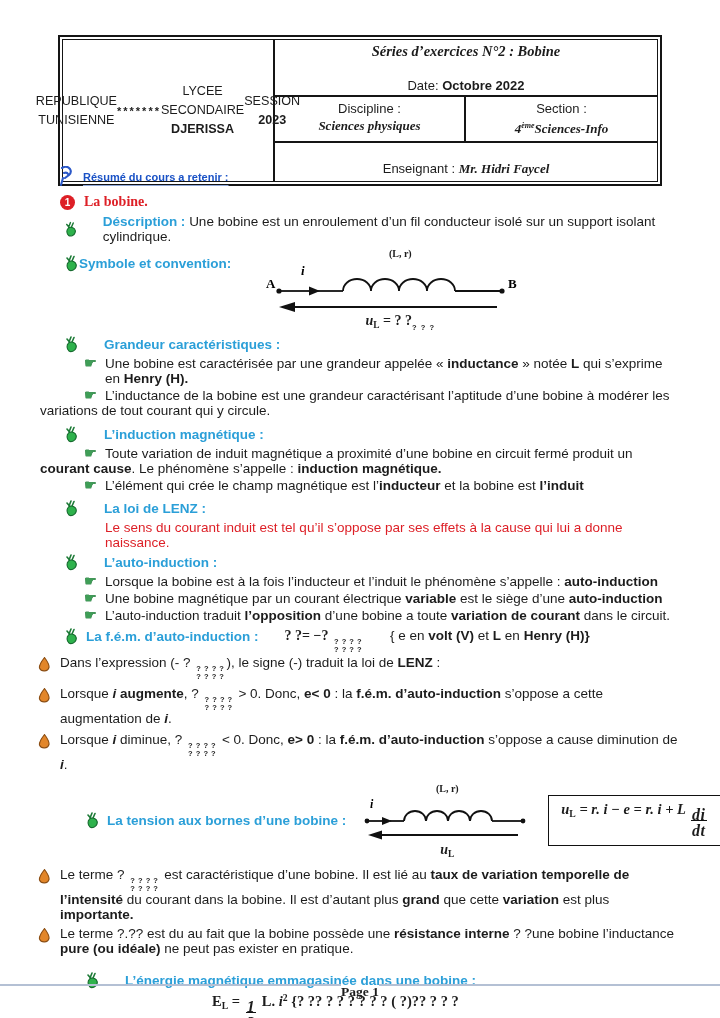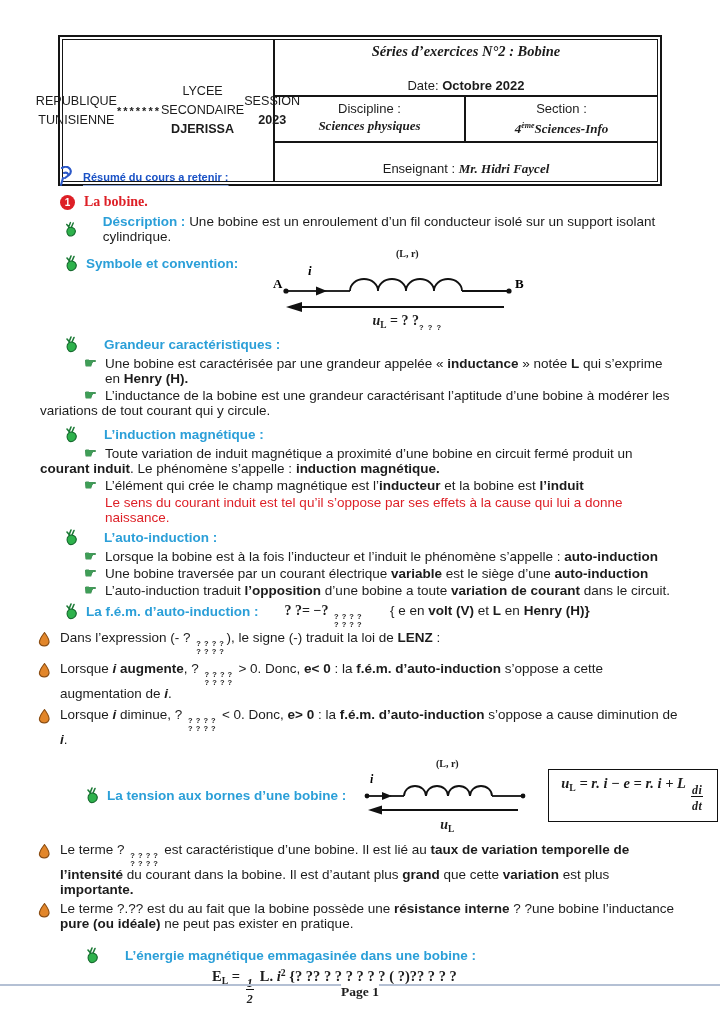--- a/index.html
+++ b/index.html
@@ -49,25 +49,25 @@
   .r.bi{font-weight:bold}
   .r.hb{color:var(--blue);font-weight:bold}
   .r.red{color:var(--red)}
   .r.mb{font-family:"Liberation Serif",serif;font-weight:bold}
   .r.mbi{font-family:"Liberation Serif",serif;font-weight:bold;font-style:italic}
   .r.msub{font-family:"Liberation Serif",serif;font-weight:bold;font-size:67%;vertical-align:-3px}
   .r.msup{font-family:"Liberation Serif",serif;font-weight:bold;font-size:67%;vertical-align:5px}
   .r.gsub{font-size:7.5px;font-weight:bold;vertical-align:-5px;letter-spacing:1px}
   .frac{display:inline-flex;flex-direction:column;align-items:center;vertical-align:-4px;
         font-size:7.5px;line-height:7.5px;font-weight:bold;margin:0 2px;letter-spacing:0.5px}
-  .frac.bar{font-size:12px;line-height:11px;font-family:"Liberation Serif",serif;font-style:italic;vertical-align:-6px}
+  .frac.bar{font-size:16px;line-height:11px;font-family:"Liberation Serif",serif;font-style:italic;vertical-align:-6px}
   .frac.bar .fb{border-top:1.3px solid #111;padding:4px 1px}
   
   .sym-row{display:flex;margin:2px 40px 0 64px;gap:34px;align-items:flex-start}
-  .sym-head{display:flex;align-items:center;gap:7px;color:var(--blue);font-weight:bold;white-space:nowrap;margin-top:8px}
+  .sym-head{display:flex;align-items:center;color:var(--blue);font-weight:bold;white-space:nowrap;margin-top:8px}
   .diag{width:270px}
   .dlr{text-align:center;font-family:"Liberation Serif",serif;font-weight:bold;font-size:10px;line-height:14px}
   .dul{text-align:center;margin-top:-4px;font-size:14px}
   .diag2{width:176px}
   .fem-row{display:flex;align-items:flex-start;gap:26px;margin:5px 40px 2px 64px}
   .fem-head{display:flex;align-items:center;gap:7px;color:var(--blue);font-weight:bold;white-space:nowrap}
   .fem-formula{font-size:14px;margin-top:-1px}
   .tension-row{display:flex;align-items:center;gap:16px;margin:10px 30px 6px 85px}
   .ubox{border:1.5px solid #111;padding:5px 12px;font-size:14.5px;white-space:nowrap}
   .energy-row{margin:3px 40px 2px 212px;font-size:14.5px}
@@ -183,44 +183,51 @@
   <div class="head-row" style="margin-top:8px">
     <svg width="15" height="17" viewBox="0 0 15 17">
       <path d="M7 1 L5 6 M10 1.5 L8 6 M3 3 L6 6.5" stroke="#1c7a36" stroke-width="1.6" stroke-linecap="round" fill="none"></path>
       <path d="M7 6 C11 6 13 9 12 12 C11 15 7 16.5 5 15 C2.5 13 2.5 9 4.5 7.2 C5.3 6.5 6 6 7 6 Z" fill="#2eb24c" stroke="#176a2f" stroke-width="1.1"></path>
     </svg>
     <span>L’induction magnétique :</span>
   </div>
 
   <div class="hand-row wide">
     <span class="hand-ic">☛</span>
-    <span class="rich"><span class="r">Toute variation de induit magnétique a proximité d’une bobine en circuit fermé produit un </span><span class="r b">courant induit</span><span class="r">. Le phénomène s’appelle : </span><span class="r b">induction magnétique.</span></span>
+    <span class="rich"><span class="r">Toute variation de induit magnétique a proximité d’une bobine en circuit fermé produit un </span><span class="r b">courant cause</span><span class="r">. Le phénomène s’appelle : </span><span class="r b">induction magnétique.</span></span>
   </div>
   <div class="hand-row">
     <span class="hand-ic">☛</span>
     <span class="rich"><span class="r">L’élément qui crée le champ magnétique est  l’</span><span class="r b">inducteur</span><span class="r"> et la bobine est </span><span class="r b">l’induit</span></span>
   </div>
 
+  <div class="head-row" style="margin-top:7px">
+    <svg width="15" height="17" viewBox="0 0 15 17">
+      <path d="M7 1 L5 6 M10 1.5 L8 6 M3 3 L6 6.5" stroke="#1c7a36" stroke-width="1.6" stroke-linecap="round" fill="none"></path>
+      <path d="M7 6 C11 6 13 9 12 12 C11 15 7 16.5 5 15 C2.5 13 2.5 9 4.5 7.2 C5.3 6.5 6 6 7 6 Z" fill="#2eb24c" stroke="#176a2f" stroke-width="1.1"></path>
+    </svg>
+    <span>La loi de LENZ :</span>
+  </div>
   <div class="lenz-red rich"><span class="r red">Le sens du courant induit est tel qu’il s’oppose par ses effets à la cause qui lui a donne naissance.</span></div>
 
   <div class="head-row">
     <svg width="15" height="17" viewBox="0 0 15 17">
       <path d="M7 1 L5 6 M10 1.5 L8 6 M3 3 L6 6.5" stroke="#1c7a36" stroke-width="1.6" stroke-linecap="round" fill="none"></path>
       <path d="M7 6 C11 6 13 9 12 12 C11 15 7 16.5 5 15 C2.5 13 2.5 9 4.5 7.2 C5.3 6.5 6 6 7 6 Z" fill="#2eb24c" stroke="#176a2f" stroke-width="1.1"></path>
     </svg>
     <span>L’auto-induction :</span>
   </div>
 
   <div class="hand-row">
     <span class="hand-ic">☛</span>
     <span class="rich"><span class="r">Lorsque la bobine est à la fois l’inducteur et l’induit le phénomène s’appelle : </span><span class="r b">auto-induction</span></span>
   </div>
   <div class="hand-row">
     <span class="hand-ic">☛</span>
-    <span class="rich"><span class="r">Une bobine traversée par un courant électrique </span><span class="r b">variable</span><span class="r"> est le siège d’une </span><span class="r b">auto-induction</span></span>
+    <span class="rich"><span class="r">Une bobine magnétique par un courant électrique </span><span class="r b">variable</span><span class="r"> est le siège d’une </span><span class="r b">auto-induction</span></span>
   </div>
   <div class="hand-row">
     <span class="hand-ic">☛</span>
     <span class="rich"><span class="r">L’auto-induction traduit </span><span class="r b">l’opposition</span><span class="r"> d’une bobine a toute </span><span class="r b">variation de courant</span><span class="r"> dans le circuit.</span></span>
   </div>
 
   <div class="fem-row">
     <div class="fem-head">
       <svg width="15" height="17" viewBox="0 0 15 17">
         <path d="M7 1 L5 6 M10 1.5 L8 6 M3 3 L6 6.5" stroke="#1c7a36" stroke-width="1.6" stroke-linecap="round" fill="none"></path>

